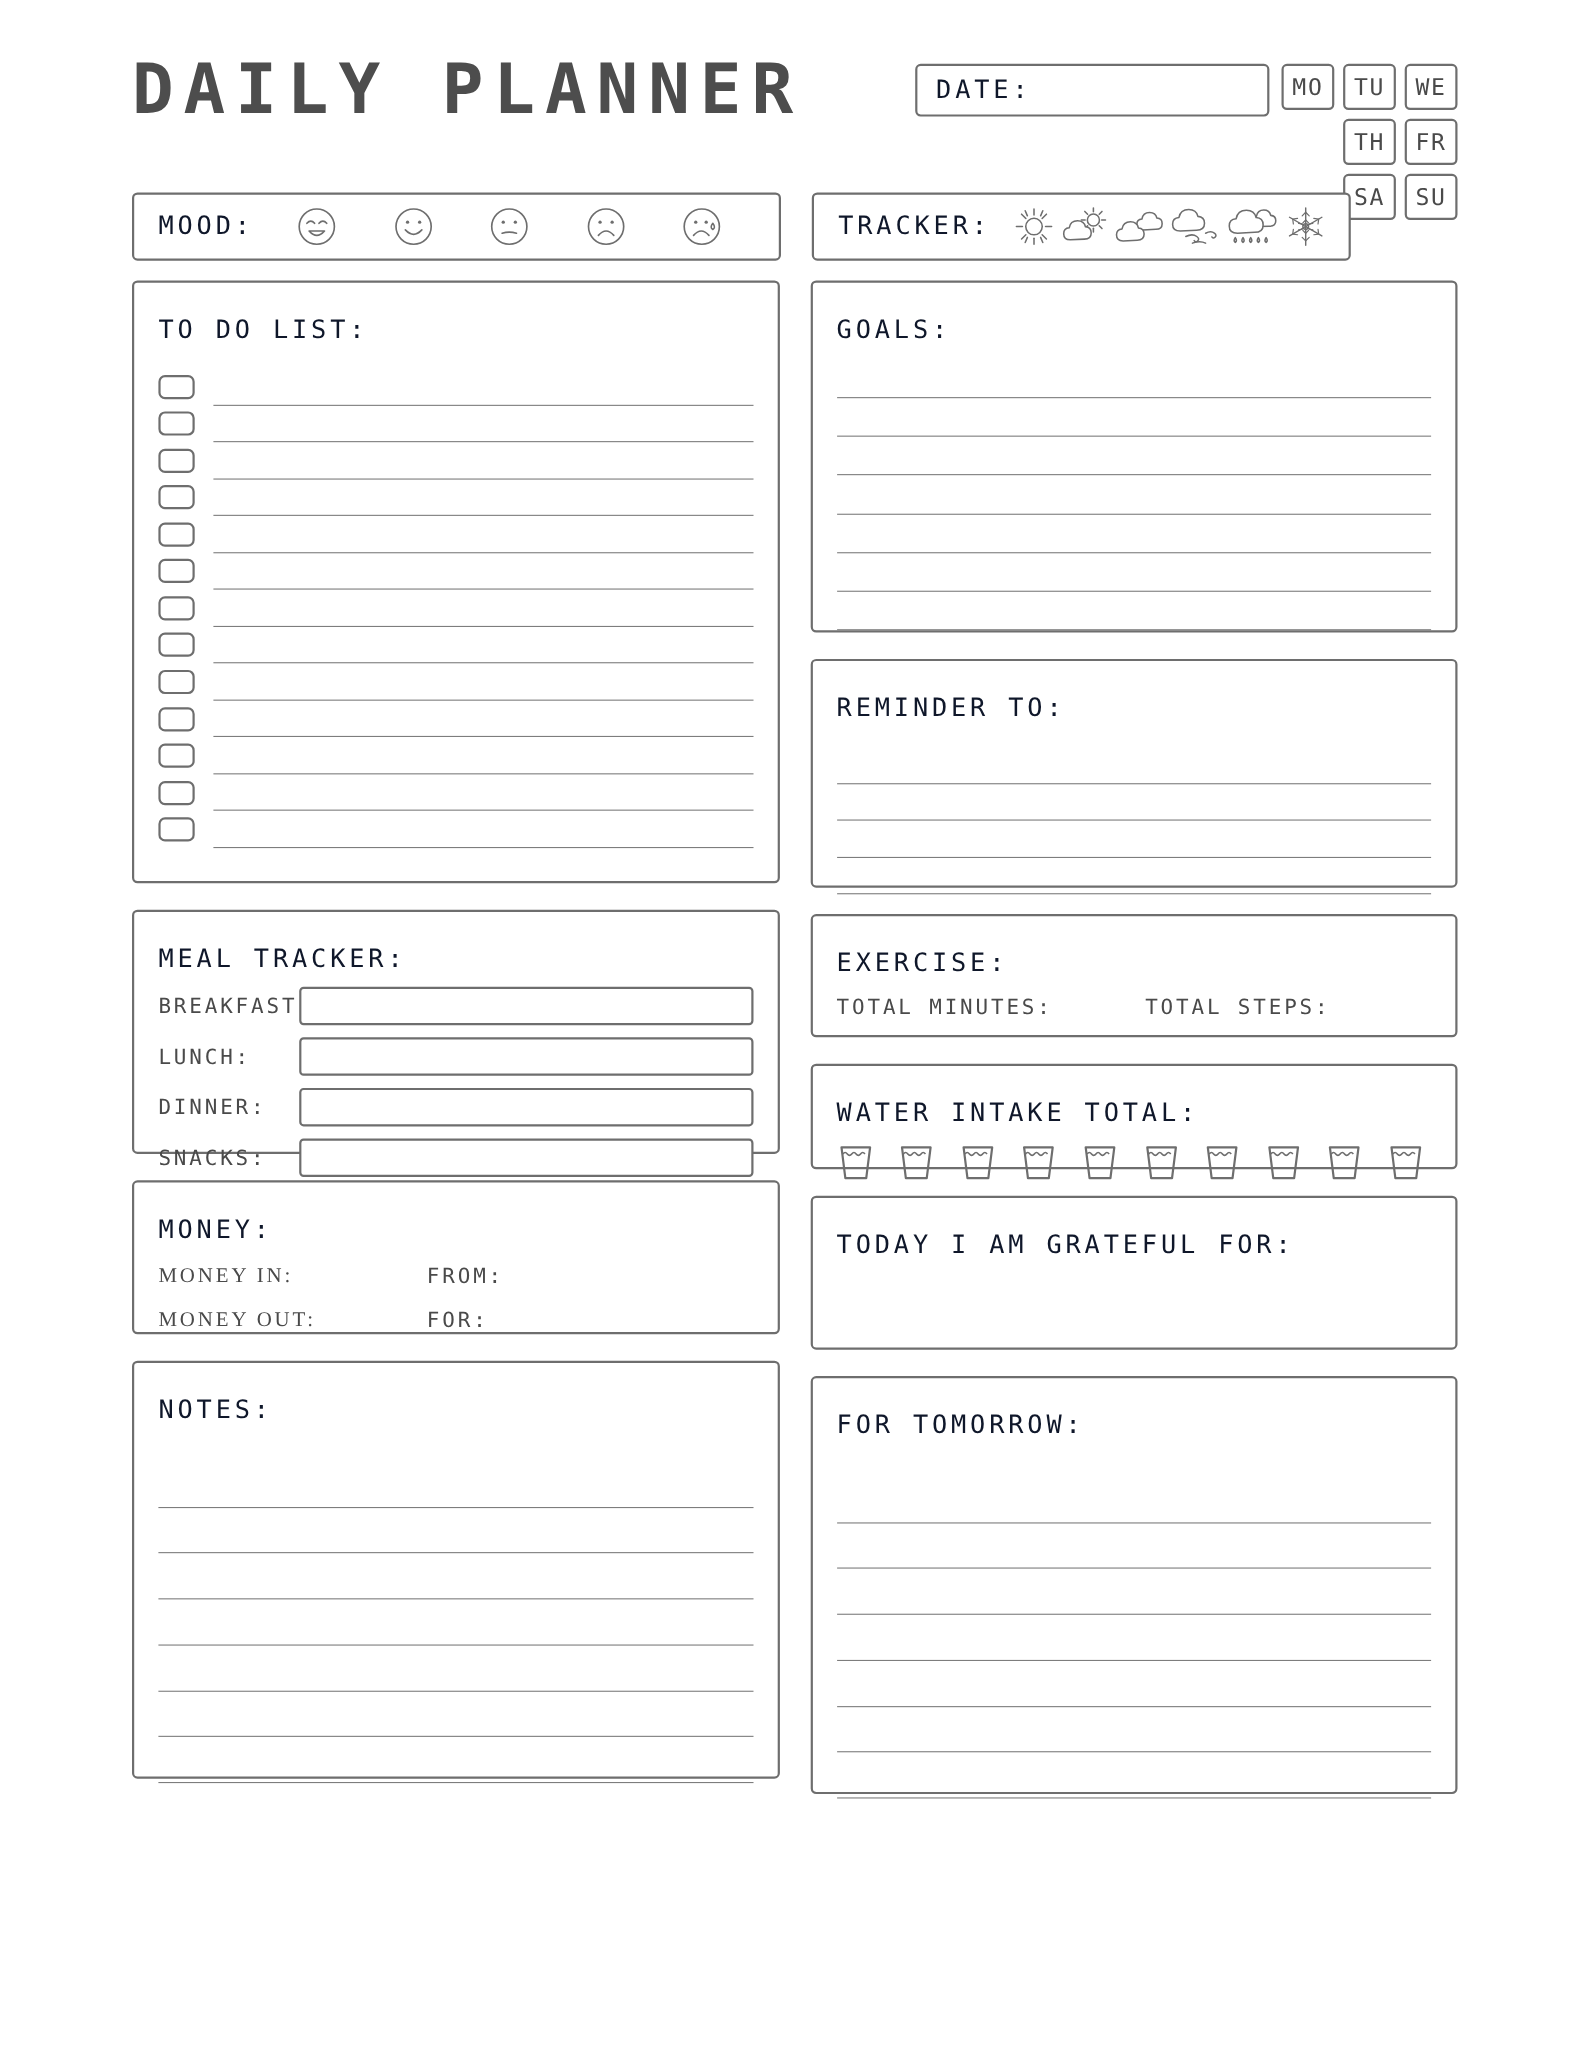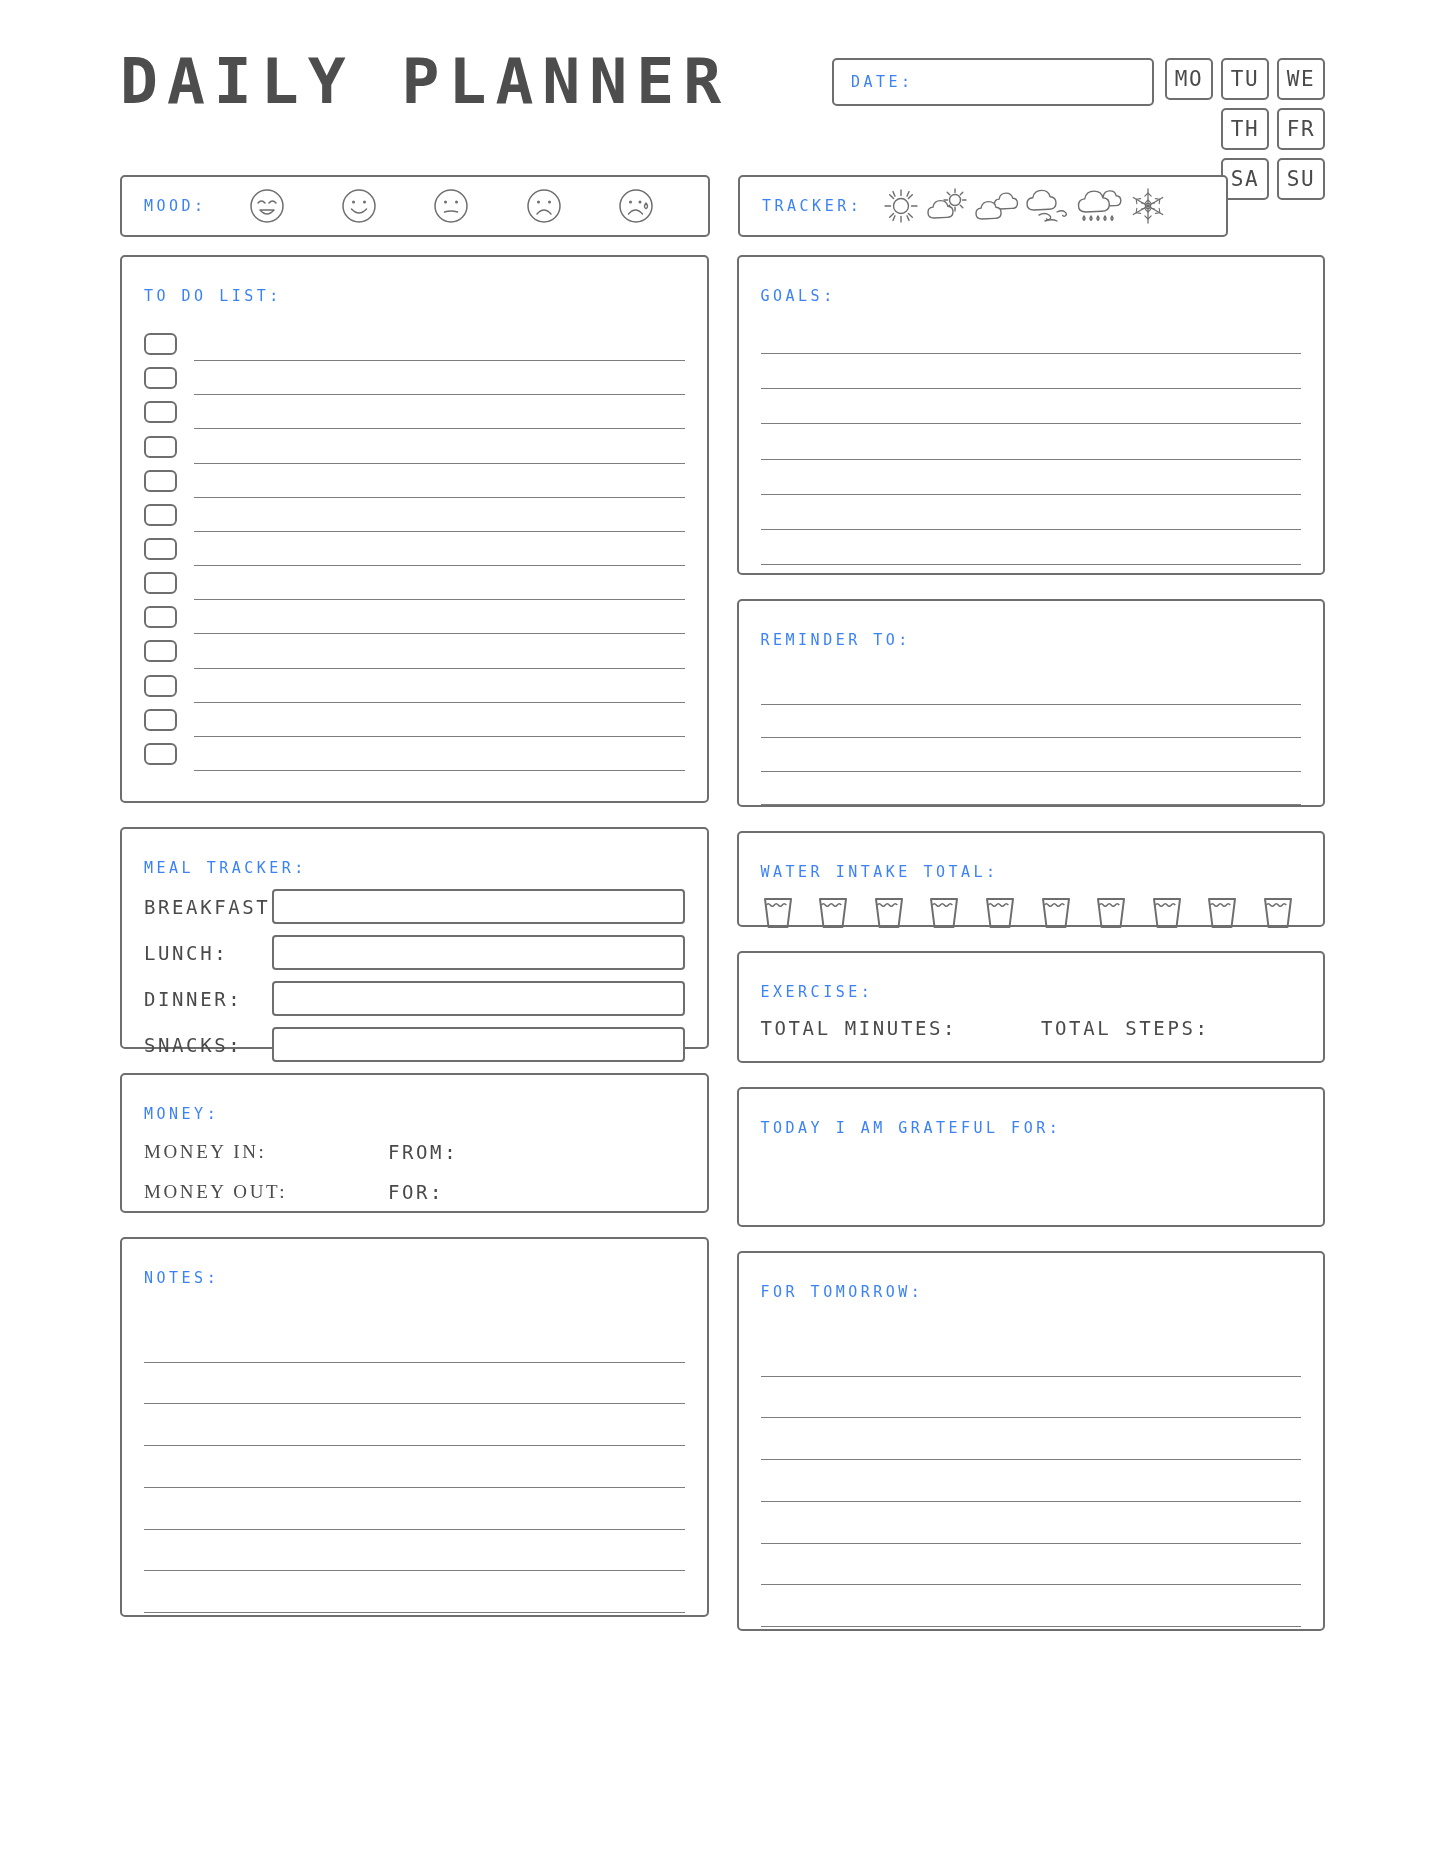--- a/index.html
+++ b/index.html
@@ -21,23 +21,23 @@
   }
 
   
   .box {
     border: 2px solid #6e6e6e;
     border-radius: 5px;
     background: #fff;
   }
 
   .label {
-    font-size: 15px;
+    font-size: 23px;
     letter-spacing: 3.5px;
-    color: #3b82f6;
+    color: #0f172a;
     white-space: nowrap;
   }
   .label-sm {
     font-size: 19px;
     letter-spacing: 2.6px;
     color: #4a4a4a;
     white-space: nowrap;
   }
 
   
@@ -518,94 +518,94 @@
       <div class="box panel reminder">
         <div class="label panel-title">REMINDER TO:</div>
         <div class="rules">
           <div class="rule"></div>
           <div class="rule"></div>
           <div class="rule"></div>
           <div class="rule"></div>
         </div>
       </div>
 
-      <div class="box panel water">
-        <div class="label panel-title">WATER INTAKE TOTAL:</div>
-        <div class="glasses">
-          <svg width="34" height="38" viewBox="0 0 34 38">
-              <g stroke="#6e6e6e" stroke-width="2" fill="none" stroke-linejoin="round">
-                <path d="M4 6 L7.5 34 H26.5 L30 6 Z"></path>
-                <path d="M5.3 12 q2 -2.6 4 0 q2 2.6 4 0 q2 -2.6 4 0 q2 2.6 4 0 q2 -2.6 4 0" stroke-width="1.5"></path>
-              </g>
-            </svg>
-          <svg width="34" height="38" viewBox="0 0 34 38">
-              <g stroke="#6e6e6e" stroke-width="2" fill="none" stroke-linejoin="round">
-                <path d="M4 6 L7.5 34 H26.5 L30 6 Z"></path>
-                <path d="M5.3 12 q2 -2.6 4 0 q2 2.6 4 0 q2 -2.6 4 0 q2 2.6 4 0 q2 -2.6 4 0" stroke-width="1.5"></path>
-              </g>
-            </svg>
-          <svg width="34" height="38" viewBox="0 0 34 38">
-              <g stroke="#6e6e6e" stroke-width="2" fill="none" stroke-linejoin="round">
-                <path d="M4 6 L7.5 34 H26.5 L30 6 Z"></path>
-                <path d="M5.3 12 q2 -2.6 4 0 q2 2.6 4 0 q2 -2.6 4 0 q2 2.6 4 0 q2 -2.6 4 0" stroke-width="1.5"></path>
-              </g>
-            </svg>
-          <svg width="34" height="38" viewBox="0 0 34 38">
-              <g stroke="#6e6e6e" stroke-width="2" fill="none" stroke-linejoin="round">
-                <path d="M4 6 L7.5 34 H26.5 L30 6 Z"></path>
-                <path d="M5.3 12 q2 -2.6 4 0 q2 2.6 4 0 q2 -2.6 4 0 q2 2.6 4 0 q2 -2.6 4 0" stroke-width="1.5"></path>
-              </g>
-            </svg>
-          <svg width="34" height="38" viewBox="0 0 34 38">
-              <g stroke="#6e6e6e" stroke-width="2" fill="none" stroke-linejoin="round">
-                <path d="M4 6 L7.5 34 H26.5 L30 6 Z"></path>
-                <path d="M5.3 12 q2 -2.6 4 0 q2 2.6 4 0 q2 -2.6 4 0 q2 2.6 4 0 q2 -2.6 4 0" stroke-width="1.5"></path>
-              </g>
-            </svg>
-          <svg width="34" height="38" viewBox="0 0 34 38">
-              <g stroke="#6e6e6e" stroke-width="2" fill="none" stroke-linejoin="round">
-                <path d="M4 6 L7.5 34 H26.5 L30 6 Z"></path>
-                <path d="M5.3 12 q2 -2.6 4 0 q2 2.6 4 0 q2 -2.6 4 0 q2 2.6 4 0 q2 -2.6 4 0" stroke-width="1.5"></path>
-              </g>
-            </svg>
-          <svg width="34" height="38" viewBox="0 0 34 38">
-              <g stroke="#6e6e6e" stroke-width="2" fill="none" stroke-linejoin="round">
-                <path d="M4 6 L7.5 34 H26.5 L30 6 Z"></path>
-                <path d="M5.3 12 q2 -2.6 4 0 q2 2.6 4 0 q2 -2.6 4 0 q2 2.6 4 0 q2 -2.6 4 0" stroke-width="1.5"></path>
-              </g>
-            </svg>
-          <svg width="34" height="38" viewBox="0 0 34 38">
-              <g stroke="#6e6e6e" stroke-width="2" fill="none" stroke-linejoin="round">
-                <path d="M4 6 L7.5 34 H26.5 L30 6 Z"></path>
-                <path d="M5.3 12 q2 -2.6 4 0 q2 2.6 4 0 q2 -2.6 4 0 q2 2.6 4 0 q2 -2.6 4 0" stroke-width="1.5"></path>
-              </g>
-            </svg>
-          <svg width="34" height="38" viewBox="0 0 34 38">
-              <g stroke="#6e6e6e" stroke-width="2" fill="none" stroke-linejoin="round">
-                <path d="M4 6 L7.5 34 H26.5 L30 6 Z"></path>
-                <path d="M5.3 12 q2 -2.6 4 0 q2 2.6 4 0 q2 -2.6 4 0 q2 2.6 4 0 q2 -2.6 4 0" stroke-width="1.5"></path>
-              </g>
-            </svg>
-          <svg width="34" height="38" viewBox="0 0 34 38">
-              <g stroke="#6e6e6e" stroke-width="2" fill="none" stroke-linejoin="round">
-                <path d="M4 6 L7.5 34 H26.5 L30 6 Z"></path>
-                <path d="M5.3 12 q2 -2.6 4 0 q2 2.6 4 0 q2 -2.6 4 0 q2 2.6 4 0 q2 -2.6 4 0" stroke-width="1.5"></path>
-              </g>
-            </svg>
-        </div>
-      </div>
-
       <div class="box panel exercise">
         <div class="label panel-title">EXERCISE:</div>
         <div class="ex-row">
           <span class="label-sm">TOTAL MINUTES:</span>
           <span class="label-sm ex-steps">TOTAL STEPS:</span>
         </div>
       </div>
 
+      <div class="box panel water">
+        <div class="label panel-title">WATER INTAKE TOTAL:</div>
+        <div class="glasses">
+          <svg width="34" height="38" viewBox="0 0 34 38">
+              <g stroke="#6e6e6e" stroke-width="2" fill="none" stroke-linejoin="round">
+                <path d="M4 6 L7.5 34 H26.5 L30 6 Z"></path>
+                <path d="M5.3 12 q2 -2.6 4 0 q2 2.6 4 0 q2 -2.6 4 0 q2 2.6 4 0 q2 -2.6 4 0" stroke-width="1.5"></path>
+              </g>
+            </svg>
+          <svg width="34" height="38" viewBox="0 0 34 38">
+              <g stroke="#6e6e6e" stroke-width="2" fill="none" stroke-linejoin="round">
+                <path d="M4 6 L7.5 34 H26.5 L30 6 Z"></path>
+                <path d="M5.3 12 q2 -2.6 4 0 q2 2.6 4 0 q2 -2.6 4 0 q2 2.6 4 0 q2 -2.6 4 0" stroke-width="1.5"></path>
+              </g>
+            </svg>
+          <svg width="34" height="38" viewBox="0 0 34 38">
+              <g stroke="#6e6e6e" stroke-width="2" fill="none" stroke-linejoin="round">
+                <path d="M4 6 L7.5 34 H26.5 L30 6 Z"></path>
+                <path d="M5.3 12 q2 -2.6 4 0 q2 2.6 4 0 q2 -2.6 4 0 q2 2.6 4 0 q2 -2.6 4 0" stroke-width="1.5"></path>
+              </g>
+            </svg>
+          <svg width="34" height="38" viewBox="0 0 34 38">
+              <g stroke="#6e6e6e" stroke-width="2" fill="none" stroke-linejoin="round">
+                <path d="M4 6 L7.5 34 H26.5 L30 6 Z"></path>
+                <path d="M5.3 12 q2 -2.6 4 0 q2 2.6 4 0 q2 -2.6 4 0 q2 2.6 4 0 q2 -2.6 4 0" stroke-width="1.5"></path>
+              </g>
+            </svg>
+          <svg width="34" height="38" viewBox="0 0 34 38">
+              <g stroke="#6e6e6e" stroke-width="2" fill="none" stroke-linejoin="round">
+                <path d="M4 6 L7.5 34 H26.5 L30 6 Z"></path>
+                <path d="M5.3 12 q2 -2.6 4 0 q2 2.6 4 0 q2 -2.6 4 0 q2 2.6 4 0 q2 -2.6 4 0" stroke-width="1.5"></path>
+              </g>
+            </svg>
+          <svg width="34" height="38" viewBox="0 0 34 38">
+              <g stroke="#6e6e6e" stroke-width="2" fill="none" stroke-linejoin="round">
+                <path d="M4 6 L7.5 34 H26.5 L30 6 Z"></path>
+                <path d="M5.3 12 q2 -2.6 4 0 q2 2.6 4 0 q2 -2.6 4 0 q2 2.6 4 0 q2 -2.6 4 0" stroke-width="1.5"></path>
+              </g>
+            </svg>
+          <svg width="34" height="38" viewBox="0 0 34 38">
+              <g stroke="#6e6e6e" stroke-width="2" fill="none" stroke-linejoin="round">
+                <path d="M4 6 L7.5 34 H26.5 L30 6 Z"></path>
+                <path d="M5.3 12 q2 -2.6 4 0 q2 2.6 4 0 q2 -2.6 4 0 q2 2.6 4 0 q2 -2.6 4 0" stroke-width="1.5"></path>
+              </g>
+            </svg>
+          <svg width="34" height="38" viewBox="0 0 34 38">
+              <g stroke="#6e6e6e" stroke-width="2" fill="none" stroke-linejoin="round">
+                <path d="M4 6 L7.5 34 H26.5 L30 6 Z"></path>
+                <path d="M5.3 12 q2 -2.6 4 0 q2 2.6 4 0 q2 -2.6 4 0 q2 2.6 4 0 q2 -2.6 4 0" stroke-width="1.5"></path>
+              </g>
+            </svg>
+          <svg width="34" height="38" viewBox="0 0 34 38">
+              <g stroke="#6e6e6e" stroke-width="2" fill="none" stroke-linejoin="round">
+                <path d="M4 6 L7.5 34 H26.5 L30 6 Z"></path>
+                <path d="M5.3 12 q2 -2.6 4 0 q2 2.6 4 0 q2 -2.6 4 0 q2 2.6 4 0 q2 -2.6 4 0" stroke-width="1.5"></path>
+              </g>
+            </svg>
+          <svg width="34" height="38" viewBox="0 0 34 38">
+              <g stroke="#6e6e6e" stroke-width="2" fill="none" stroke-linejoin="round">
+                <path d="M4 6 L7.5 34 H26.5 L30 6 Z"></path>
+                <path d="M5.3 12 q2 -2.6 4 0 q2 2.6 4 0 q2 -2.6 4 0 q2 2.6 4 0 q2 -2.6 4 0" stroke-width="1.5"></path>
+              </g>
+            </svg>
+        </div>
+      </div>
+
       <div class="box panel grateful">
         <div class="label panel-title">TODAY I AM GRATEFUL FOR:</div>
         <div style="flex:1"></div>
       </div>
 
       <div class="box panel notes">
         <div class="label panel-title">FOR TOMORROW:</div>
         <div class="rules">
           <div class="rule"></div>
           <div class="rule"></div>

